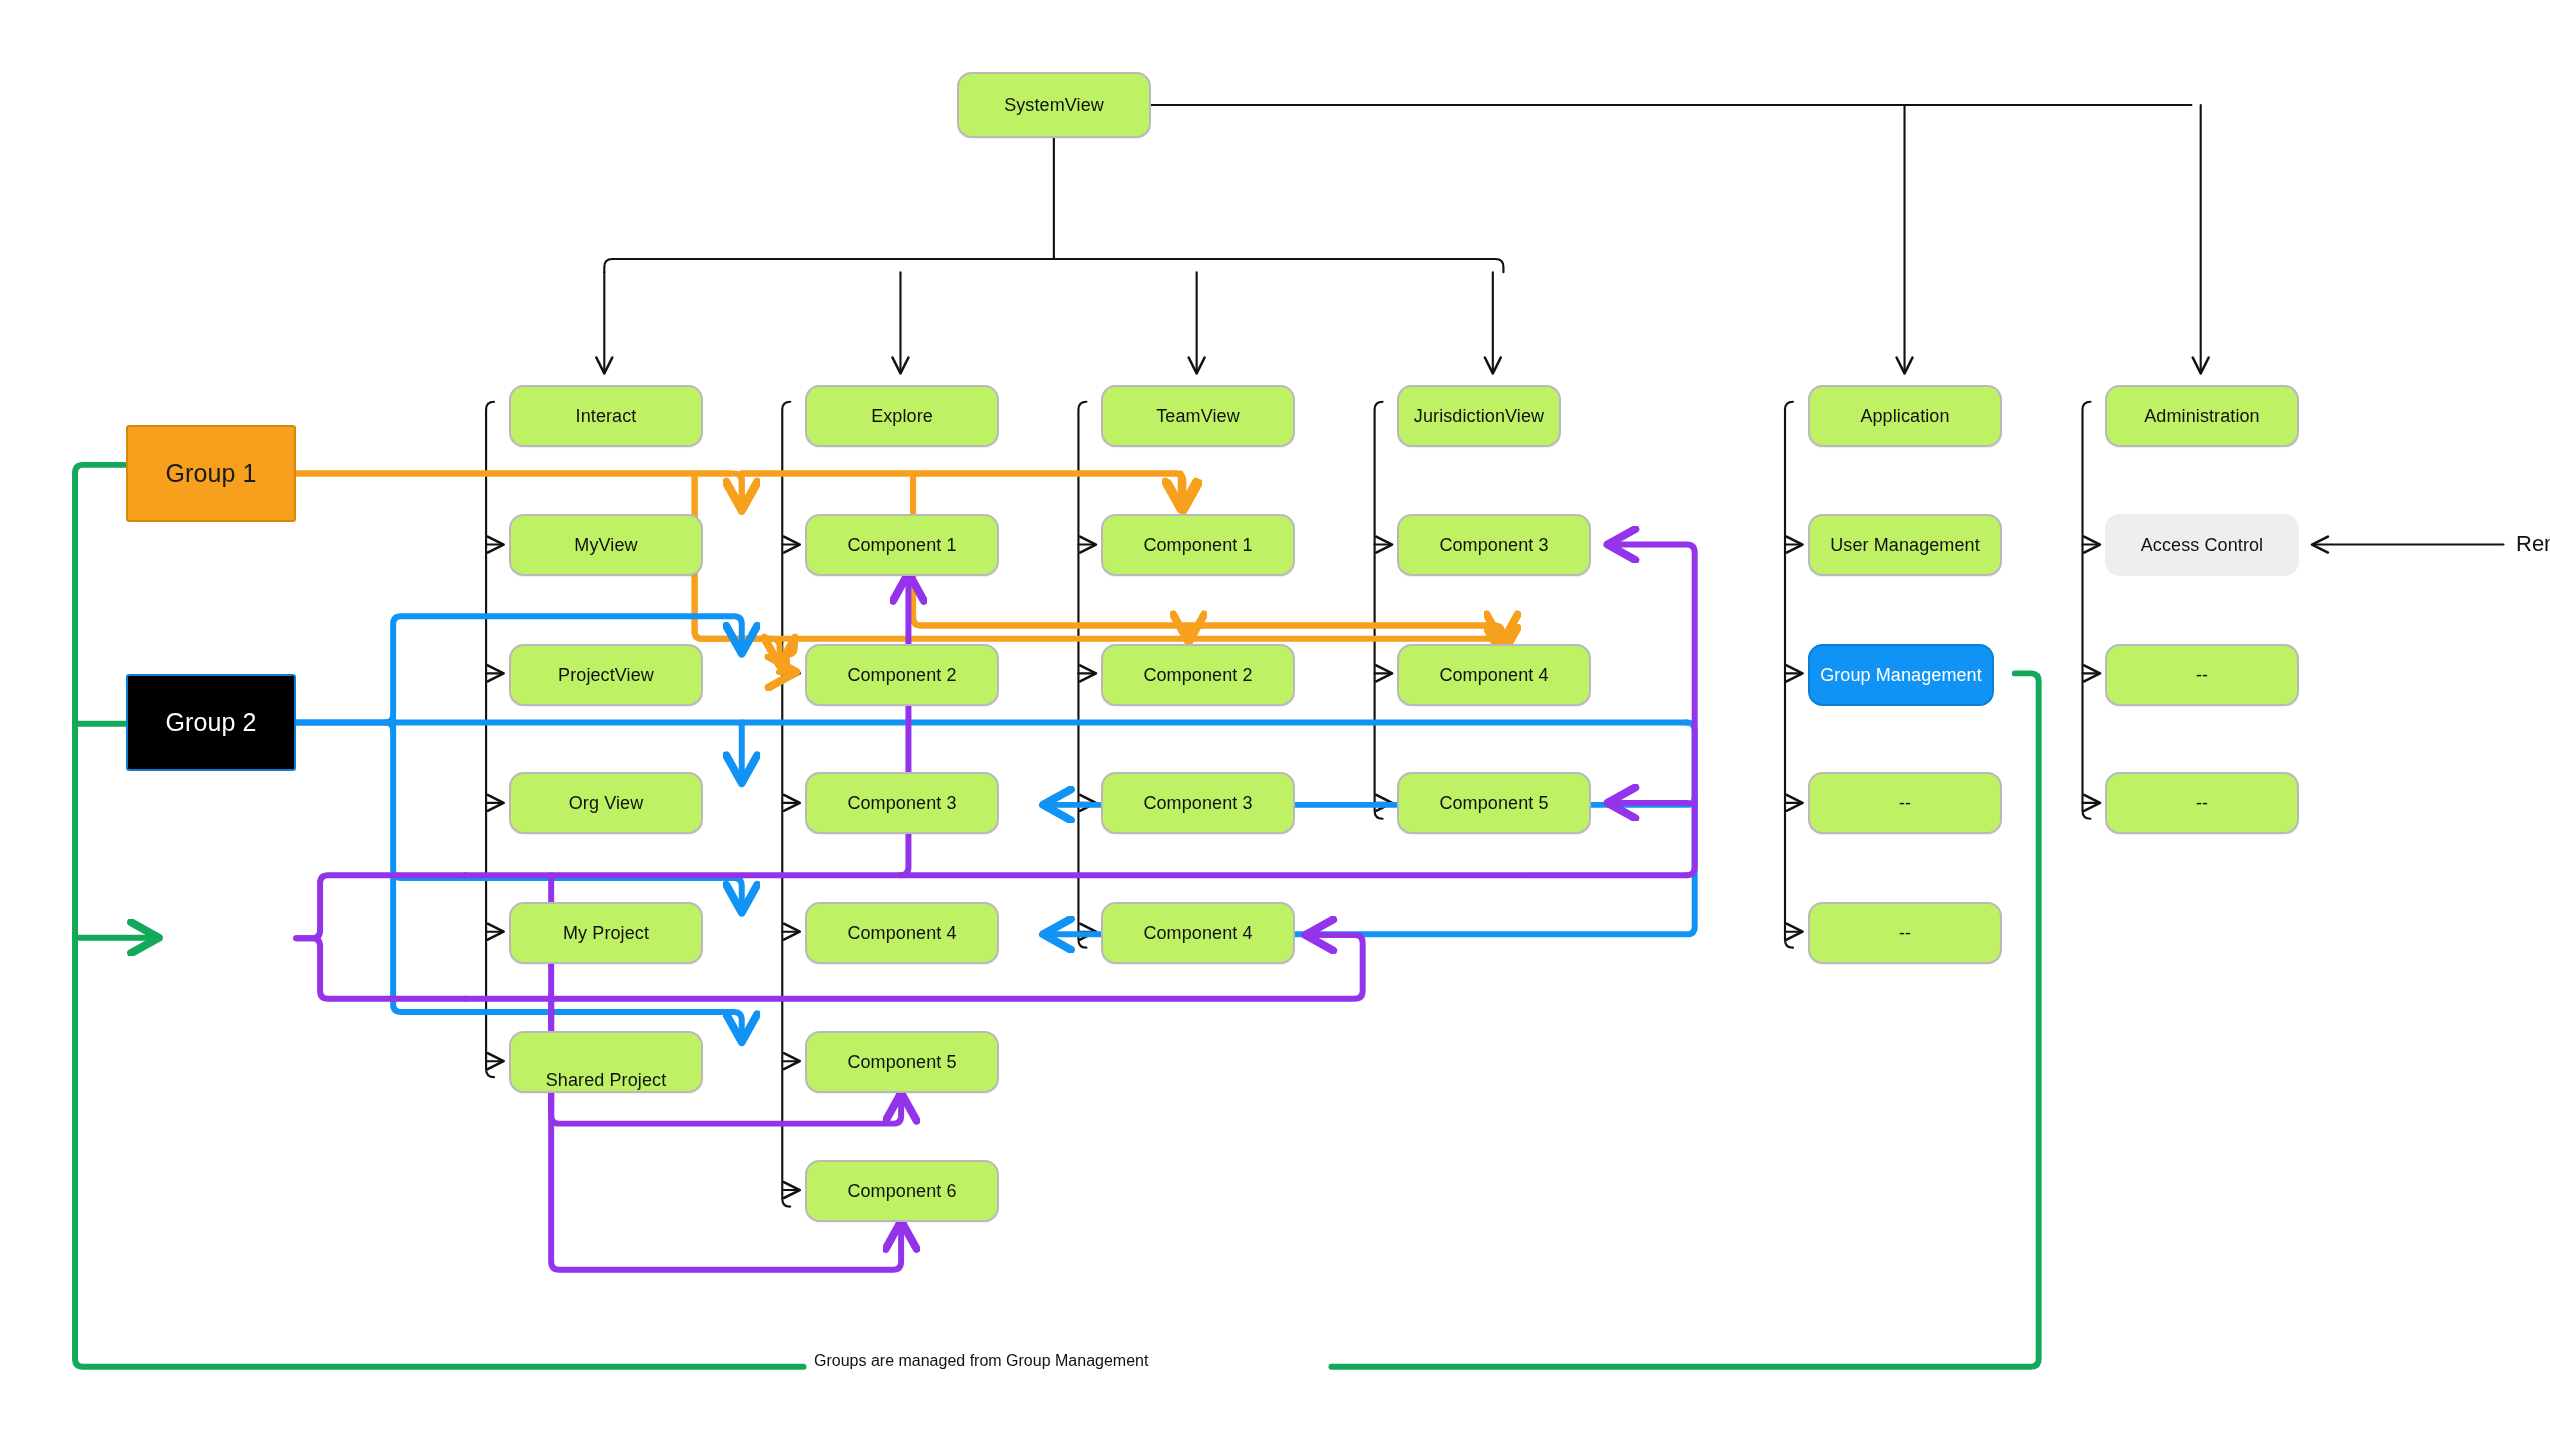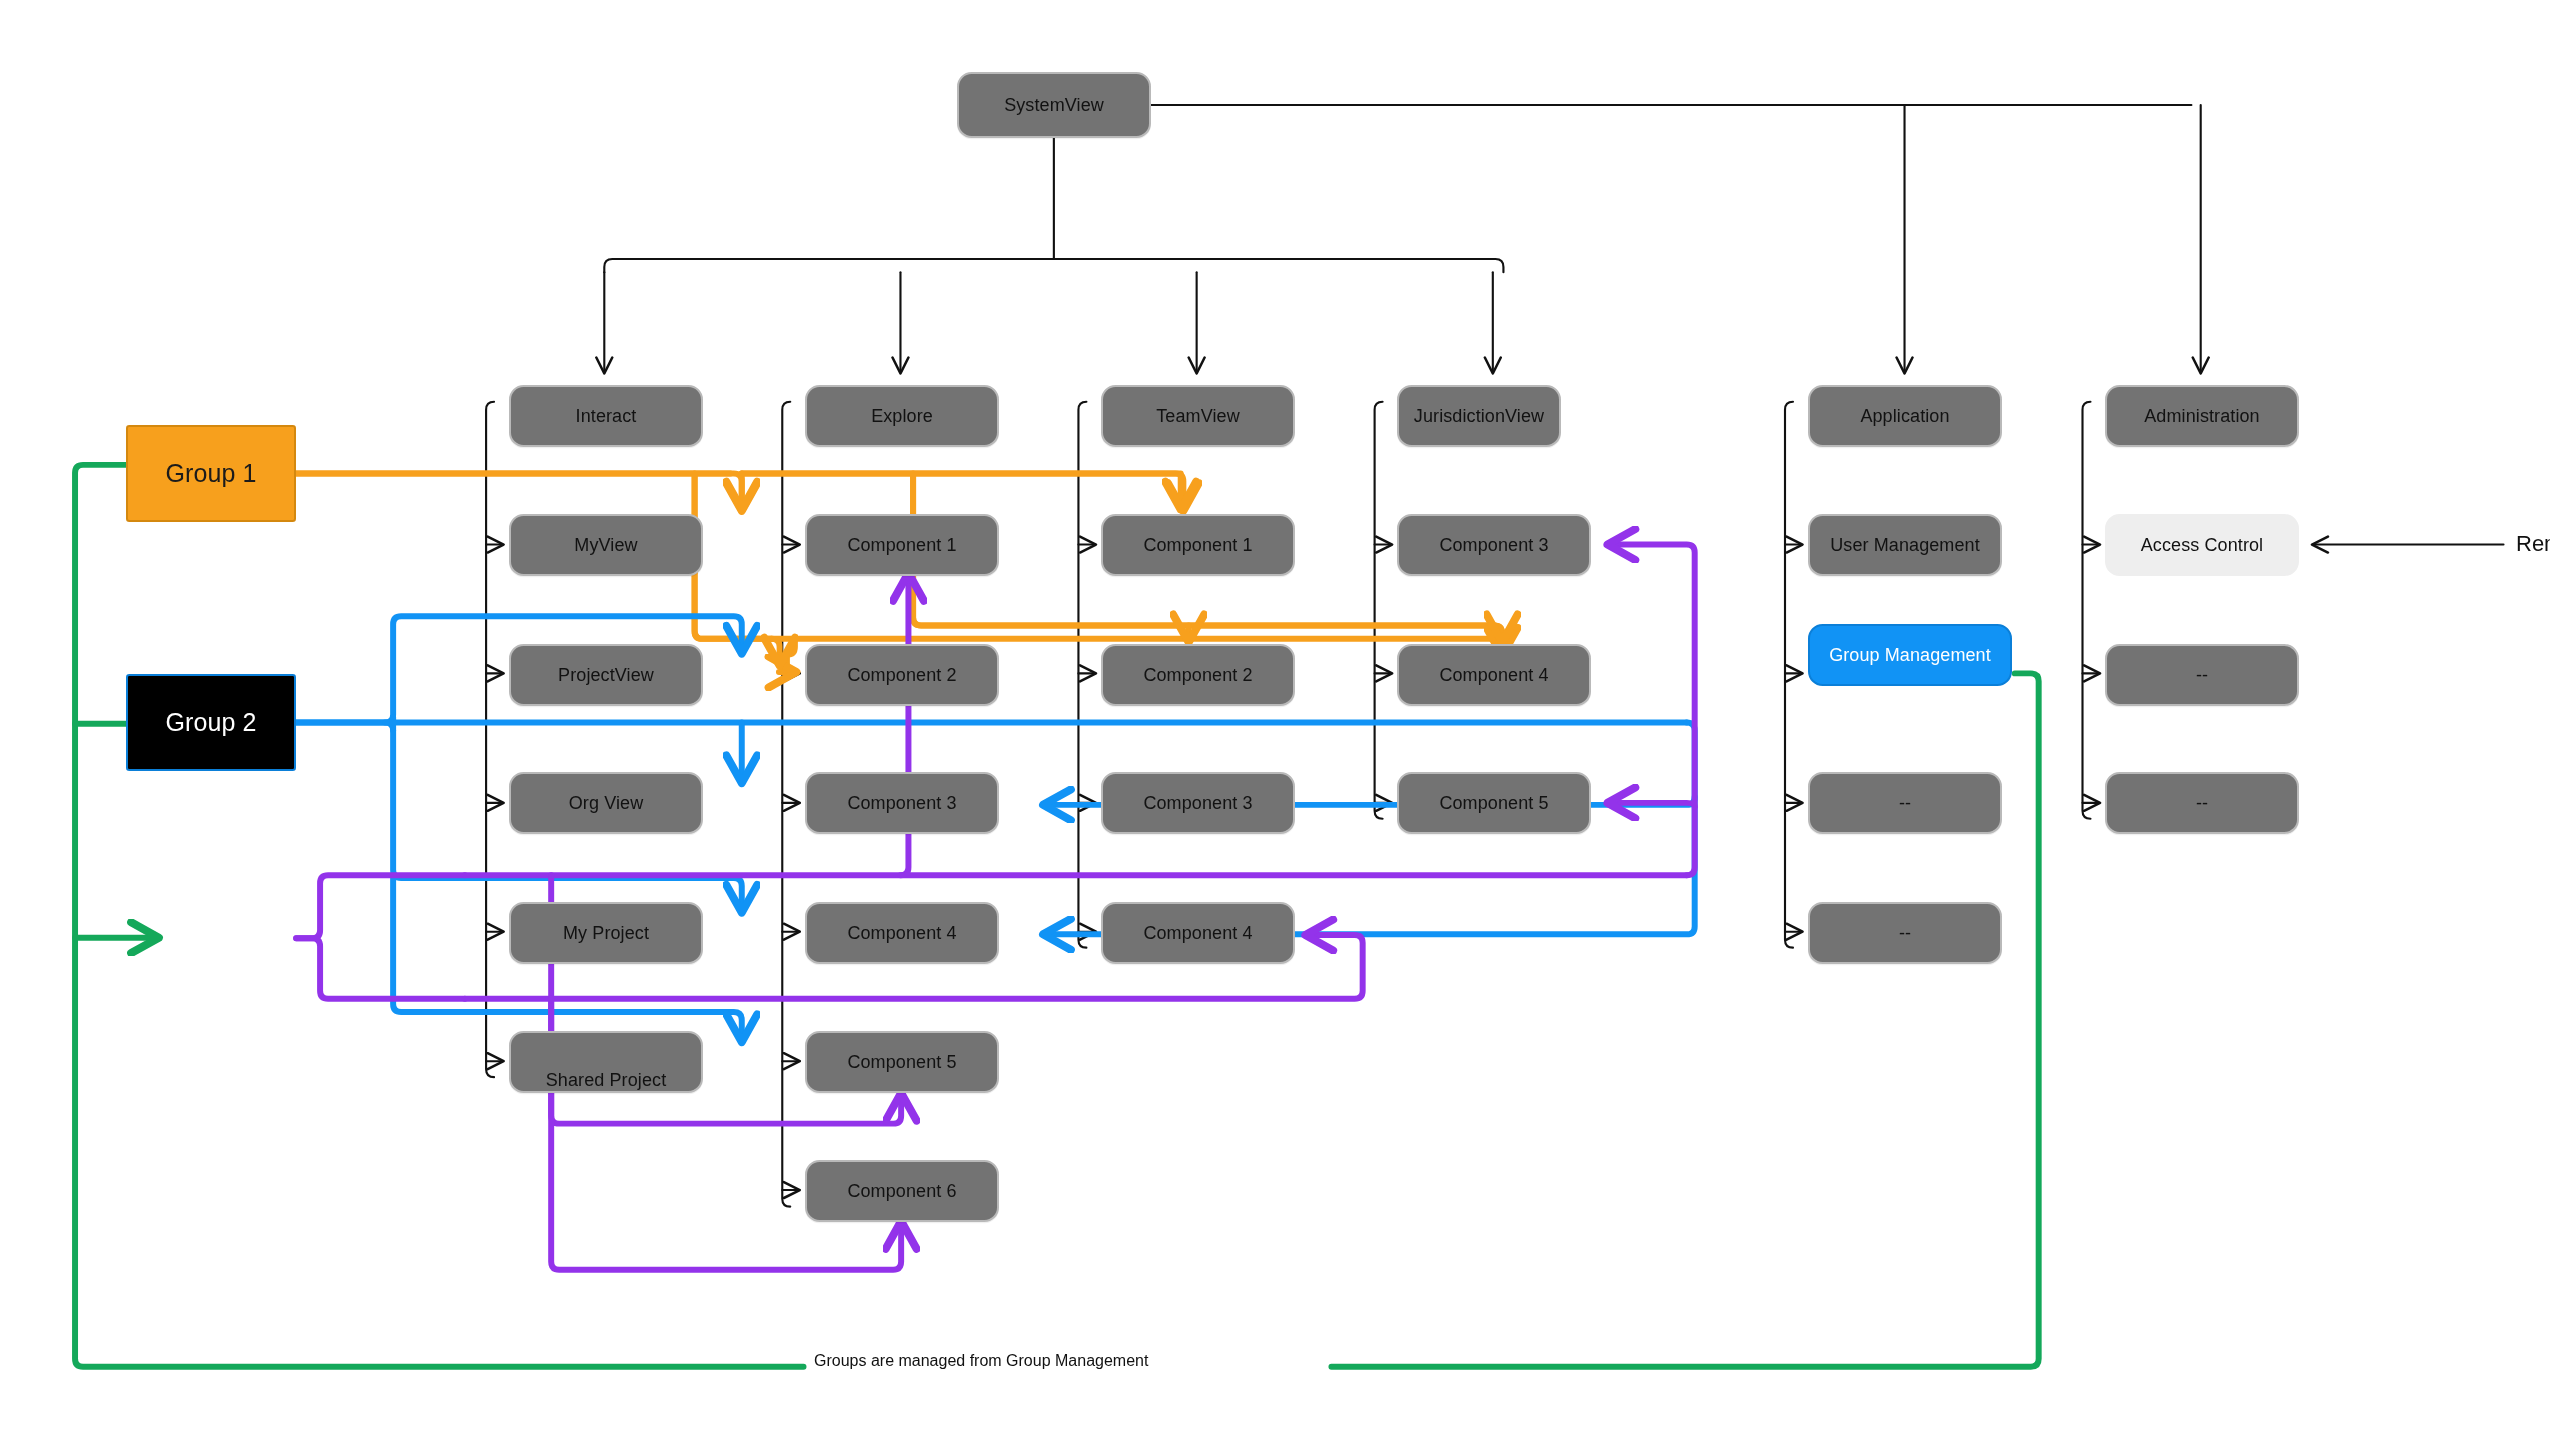--- a/index.html
+++ b/index.html
@@ -23,21 +23,21 @@
     display:flex;align-items:center;justify-content:center;
     text-align:center;
     border-radius:14.6px;
     font-size:18px;
     line-height:1.15;
     letter-spacing:0.1px;
     color:#121212;
     padding:0 6.6px;
   }
   .node.grey{
-    background:#737373;
+    background:#bef264;
     border:2px solid #b9b9b9;
     box-shadow:0 1.3px 0 rgba(0,0,0,.06);
   }
   .node.ghost{
     background:#eeeeee;
     border:2px solid #eeeeee;
   }
   .node.blue{
     background:#1193f5;
     border:2px solid #0b7fd8;
@@ -295,21 +295,21 @@
   <div class="node grey" style="left:1397px;top:772px;width:194px;height:62px;">
     <span>Component 5</span>
   </div>
 
   <div class="node grey" style="left:1808px;top:385px;width:194px;height:62px;">
     <span>Application</span>
   </div>
   <div class="node grey" style="left:1808px;top:514px;width:194px;height:62px;">
     <span>User Management</span>
   </div>
-  <div class="node blue" style="left:1808px;top:624px;width:204px;height:62px;">
+  <div class="node blue" style="left:1808px;top:644px;width:186px;height:62px;">
     <span>Group Management</span>
   </div>
   <div class="node grey" style="left:1808px;top:772px;width:194px;height:62px;">
     <span>--</span>
   </div>
   <div class="node grey" style="left:1808px;top:902px;width:194px;height:62px;">
     <span>--</span>
   </div>
 
   <div class="node grey" style="left:2105px;top:385px;width:194px;height:62px;">

